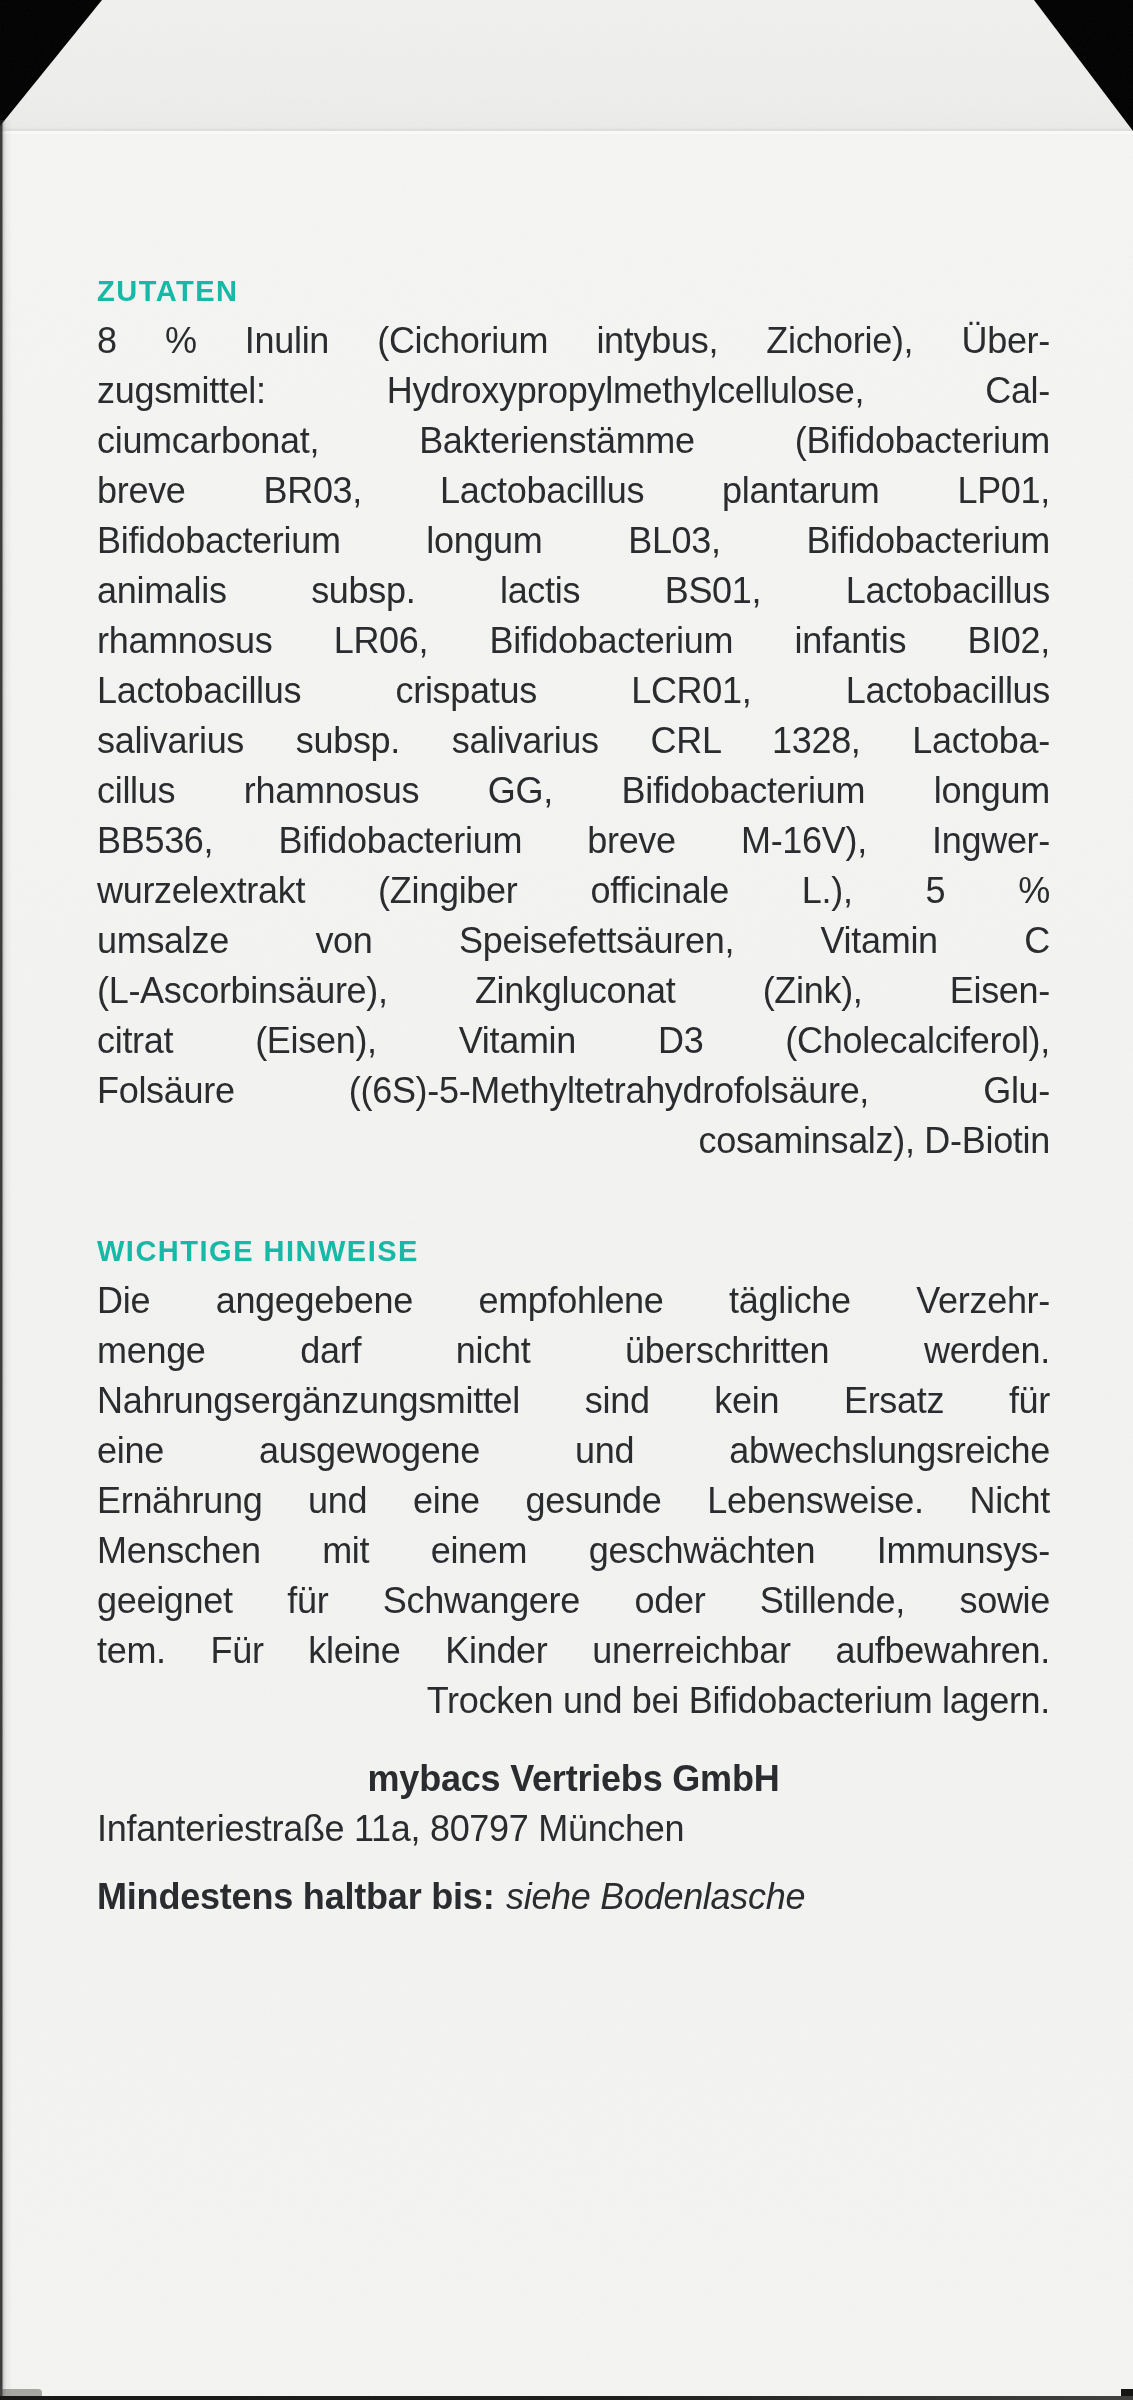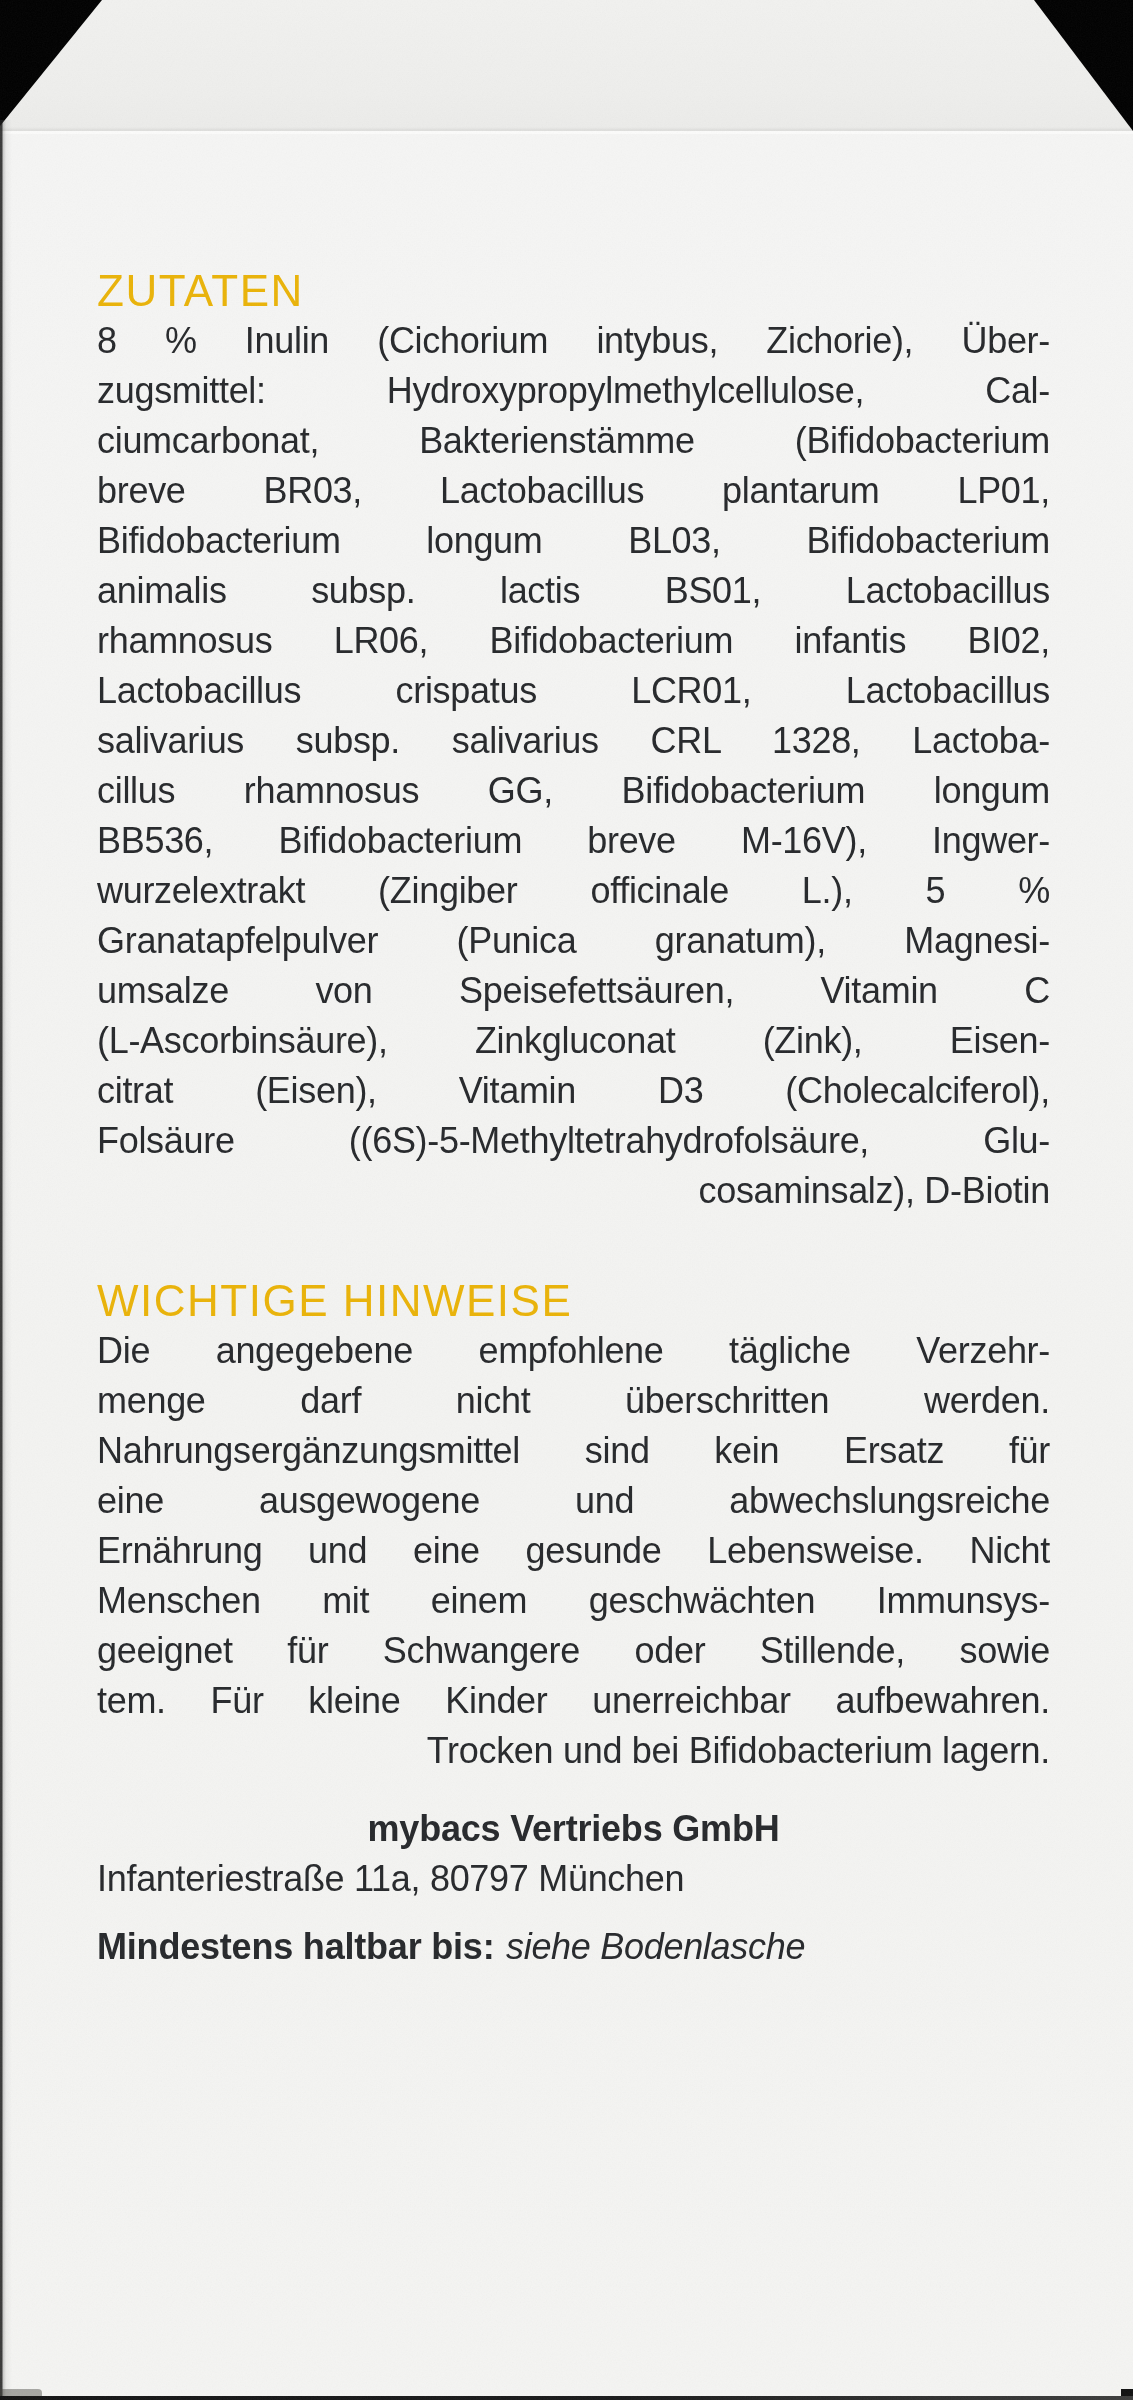--- a/index.html
+++ b/index.html
@@ -72,25 +72,25 @@
     pointer-events: none;
   }
 
   
   .content {
     position: absolute; left: 0; top: 0; right: 0;
     padding: 266px 83px 0 97px;
     color: #26282b;
   }
   .heading {
-    font-size: 44px;
-    font-weight: 400;
+    font-size: 29px;
+    font-weight: 700;
     line-height: 50px;
     letter-spacing: 1.5px;
-    color: #eab308;
+    color: #14b8a6;
   }
   .bline {
     font-size: 36px;
     line-height: 50px;
     letter-spacing: -0.3px;
   }
   .just { text-align: justify; text-align-last: justify; }
   .last { text-align: right; }
   .sec-dosage   { margin-top: 70px; }
   .sec-warnings { margin-top: 60px; }
@@ -122,21 +122,20 @@
       <div class="bline just">ciumcarbonat, Bakterienstämme (Bifidobacterium</div>
       <div class="bline just">breve BR03, Lactobacillus plantarum LP01,</div>
       <div class="bline just">Bifidobacterium longum BL03, Bifidobacterium</div>
       <div class="bline just">animalis subsp. lactis BS01, Lactobacillus</div>
       <div class="bline just">rhamnosus LR06, Bifidobacterium infantis BI02,</div>
       <div class="bline just">Lactobacillus crispatus LCR01, Lactobacillus</div>
       <div class="bline just">salivarius subsp. salivarius CRL 1328, Lactoba-</div>
       <div class="bline just">cillus rhamnosus GG, Bifidobacterium longum</div>
       <div class="bline just">BB536, Bifidobacterium breve M-16V), Ingwer-</div>
       <div class="bline just">wurzelextrakt (Zingiber officinale L.), 5 %</div>
-      <div class="bline just">Granatapfelpulver (Punica granatum), Magnesi-</div>
       <div class="bline just">umsalze von Speisefettsäuren, Vitamin C</div>
       <div class="bline just">(L-Ascorbinsäure), Zinkgluconat (Zink), Eisen-</div>
       <div class="bline just">citrat (Eisen), Vitamin D3 (Cholecalciferol),</div>
       <div class="bline just">Folsäure ((6S)-5-Methyltetrahydrofolsäure, Glu-</div>
       <div class="bline last">cosaminsalz), D-Biotin</div>
     </div>
 
 
     <div class="section sec-warnings">
       <div class="heading">WICHTIGE HINWEISE</div>

